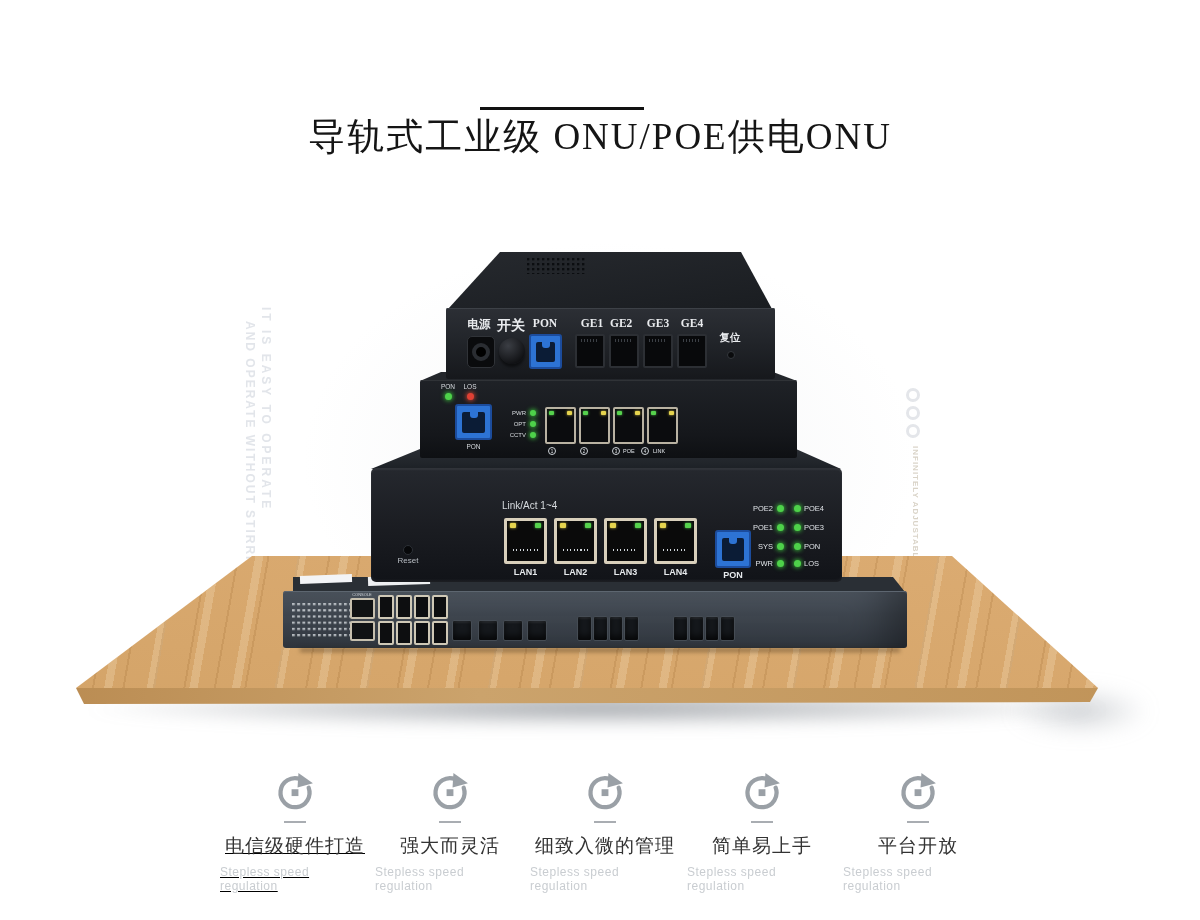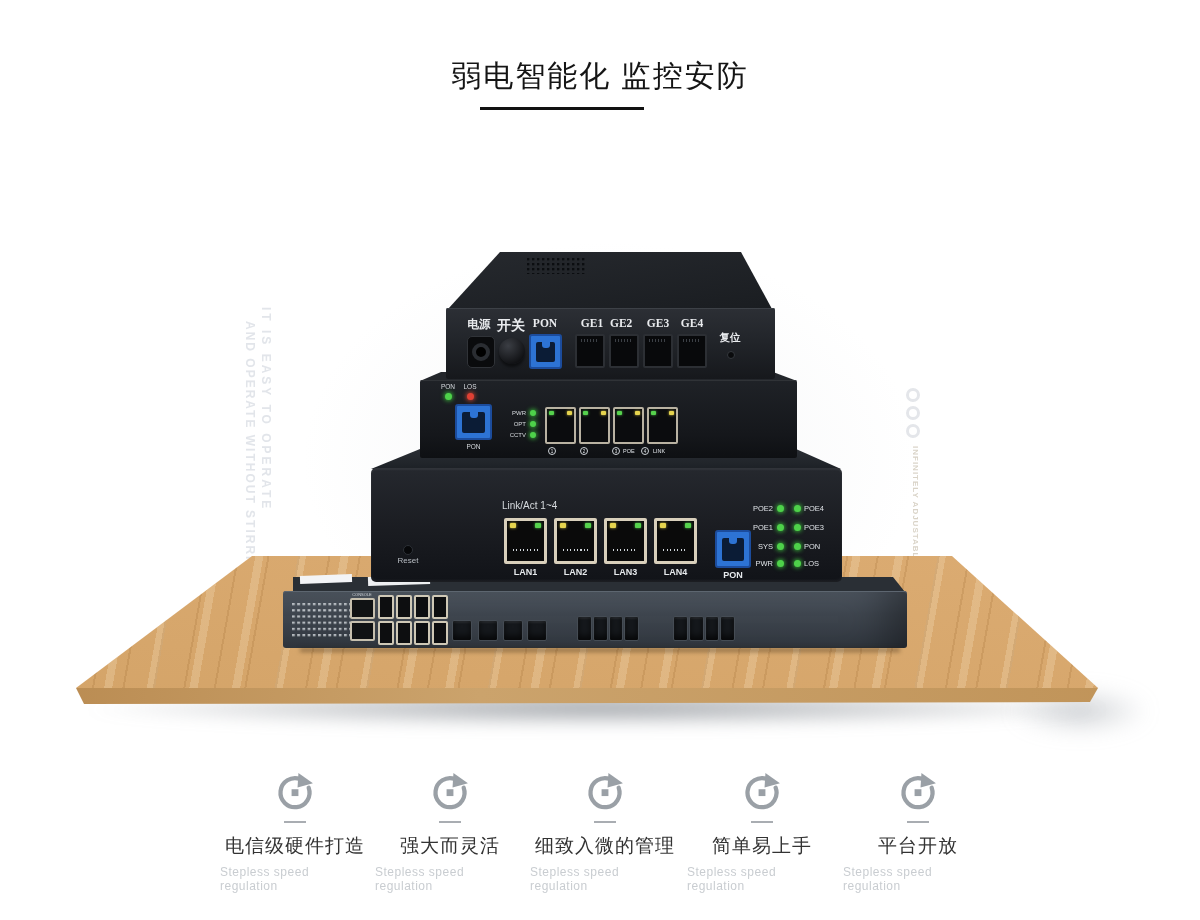--- a/index.html
+++ b/index.html
@@ -67,22 +67,22 @@
   .feature .flabel{font-size:19px;color:#333;letter-spacing:1px;}
   .feature .fsub{font-size:12px;color:#c9cdd1;margin-top:6px;letter-spacing:.5px;}
 </style>
 </head>
 <body>
 
 <div class="stage">
 
   <div class="abs glow"></div>
 
-  <div class="abs title1">弱电智能化 监控安防</div>
   <div class="abs title-underline"></div>
+  <div class="abs title2">导轨式工业级 ONU/POE供电ONU</div>
 
   <div class="abs vtex lv1">IT IS EASY TO OPERATE</div>
   <div class="abs vtex lv2">AND OPERATE WITHOUT STIRRING</div>
   <div class="abs ring" style="left:906px;top:388px;"></div>
   <div class="abs ring" style="left:906px;top:406px;"></div>
   <div class="abs ring" style="left:906px;top:424px;"></div>
   <div class="abs vtex rv">INFINITELY ADJUSTABLE SPEED</div>
 
   <div class="abs board-shadow"></div>
   <div class="abs board-shadow2"></div>
@@ -282,21 +282,21 @@
   <div class="abs sc" style="left:529px;top:334px;width:33px;height:35px;">
       <span class="in"></span>
     </div>
 
   <div class="abs rj45d" style="left:575px;top:334px;width:30px;height:34px;"></div>
   <div class="abs rj45d" style="left:609px;top:334px;width:30px;height:34px;"></div>
   <div class="abs rj45d" style="left:643px;top:334px;width:30px;height:34px;"></div>
   <div class="abs rj45d" style="left:677px;top:334px;width:30px;height:34px;"></div>
   <div class="abs" style="left:727px;top:351px;width:6px;height:6px;border-radius:50%;background:#0a0b0d;border:1px solid #34383d;"></div>
 
-  <div class="abs feature" style="left:220px;">
+  <div class="abs feature" style="left:220px;text-decoration:underline;">
     <svg width="46" height="46" viewBox="0 0 46 46">
       <path d="M39 17.2 A17 17 0 1 1 28.8 7" fill="none" stroke="#9aa0a6" stroke-width="5" stroke-linecap="round"></path>
       <polygon points="27,0 44,12 26,17" fill="#9aa0a6"></polygon>
       <rect x="19" y="19" width="8" height="8" fill="#9aa0a6"></rect>
       </svg>
     <div class="dash"></div>
     <div class="flabel">电信级硬件打造</div>
     <div class="fsub">Stepless speed regulation</div>
   </div>
   <div class="abs feature" style="left:375px;">

